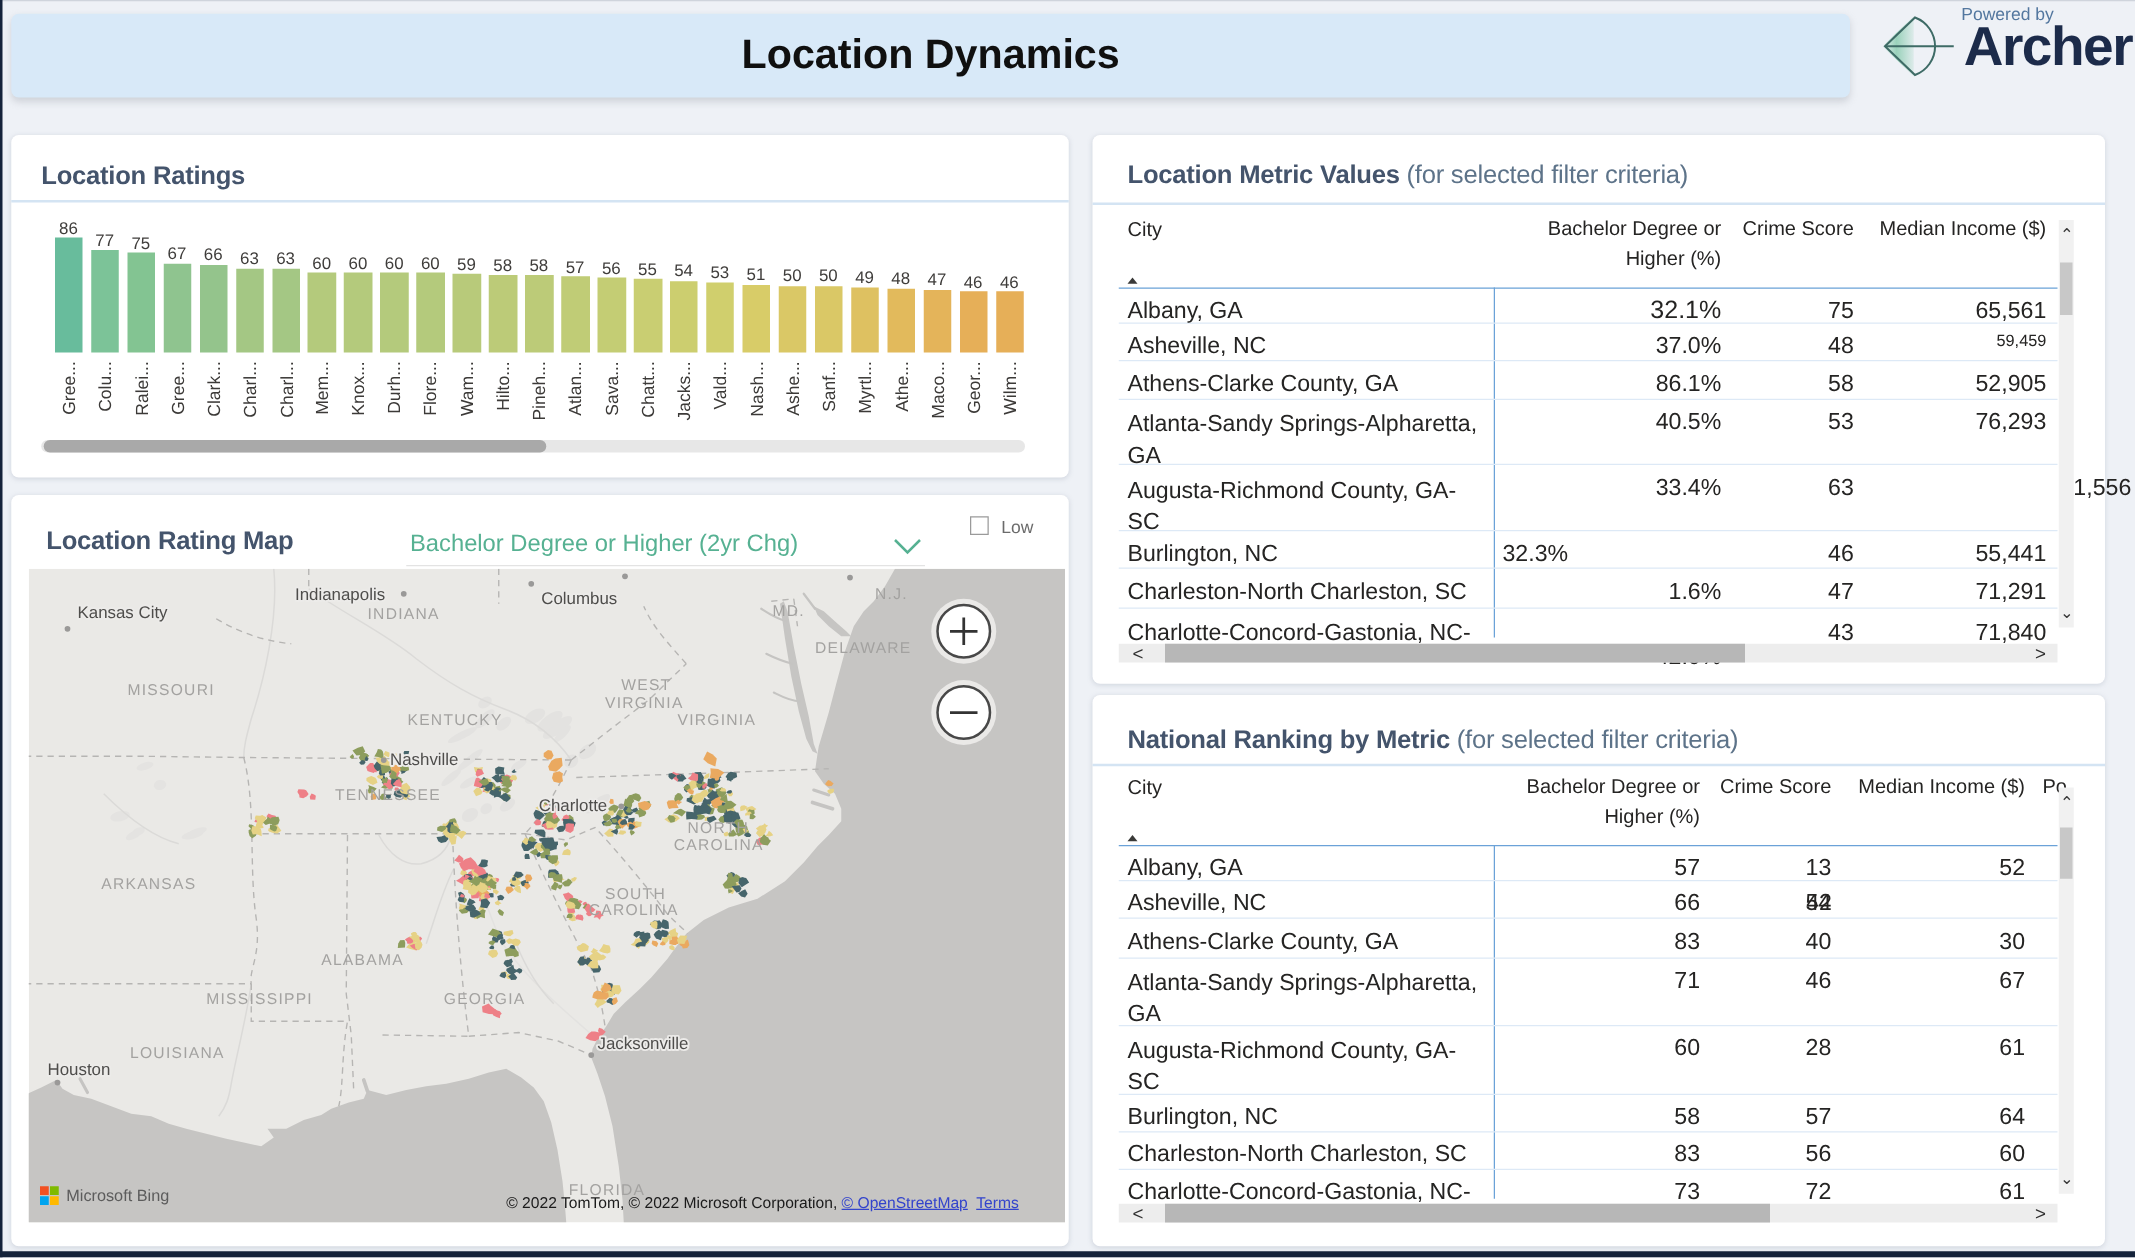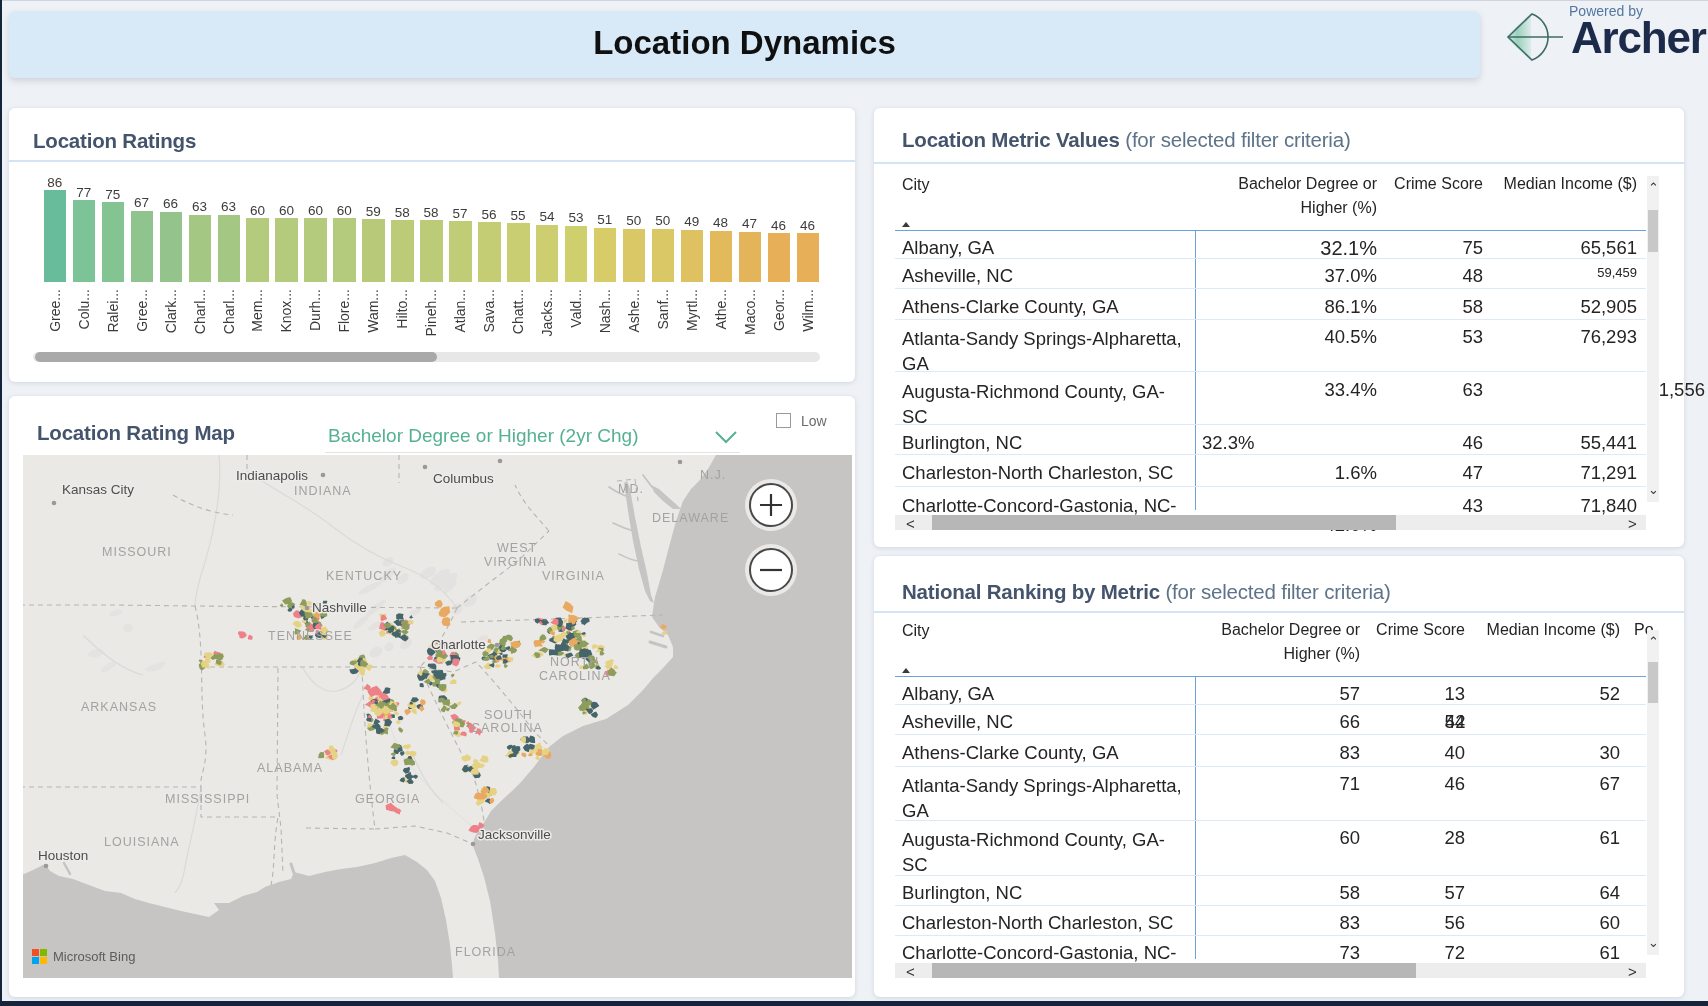--- a/index.html
+++ b/index.html
@@ -758,20 +758,21 @@
 <svg style="position:absolute;left:726px;top:93px;" width="44" height="44">
       <path d="M11,22 L33,22" stroke="#333" stroke-width="2.2"></path>
     </svg>
 
 <div style="position:absolute;left:9px;top:494px;width:7px;height:7px;background:#f25022;"></div>
 <div style="position:absolute;left:17px;top:494px;width:7px;height:7px;background:#7fba00;"></div>
 <div style="position:absolute;left:9px;top:502px;width:7px;height:7px;background:#00a4ef;"></div>
 <div style="position:absolute;left:17px;top:502px;width:7px;height:7px;background:#ffb900;"></div>
 <div style="position:absolute;left:30px;top:494px;font-size:13px;color:#5c5c5c;">Microsoft Bing</div>
 
+<div style="position:absolute;left:0px;top:500px;width:792px;text-align:right;font-size:12.5px;color:#1b1b1b;white-space:nowrap;">© 2022 TomTom, © 2022 Microsoft Corporation, <span style="color:#3344cc;text-decoration:underline;">© OpenStreetMap</span>&nbsp; <span style="color:#3344cc;text-decoration:underline;">Terms</span></div>
 </div>
 
 <div class="card" style="left:874px;top:108px;width:810px;height:439px;"></div>
 <div class="ctitle" style="left:902px;top:128px;">Location Metric Values <span style="font-weight:normal;color:#5d7389;">(for selected filter criteria)</span></div>
 <div class="cdiv" style="left:874px;top:162px;width:810px;"></div>
 <div style="position:absolute;left:902px;top:176px;font-size:16px;color:#252423;">City</div>
 <div style="position:absolute;left:1202px;top:172px;width:175px;text-align:right;font-size:16px;color:#252423;line-height:24px;">Bachelor Degree or<br>Higher (%)</div>
 <div style="position:absolute;left:1353px;top:172px;width:130px;text-align:right;font-size:16px;color:#252423;line-height:24px;">Crime Score</div>
 <div style="position:absolute;left:1462px;top:172px;width:175px;text-align:right;font-size:16px;color:#252423;line-height:24px;">Median Income ($)</div>
 <div style="position:absolute;left:902px;top:222px;width:0;height:0;border-left:4.5px solid transparent;border-right:4.5px solid transparent;border-bottom:5px solid #3a3a38;"></div>

